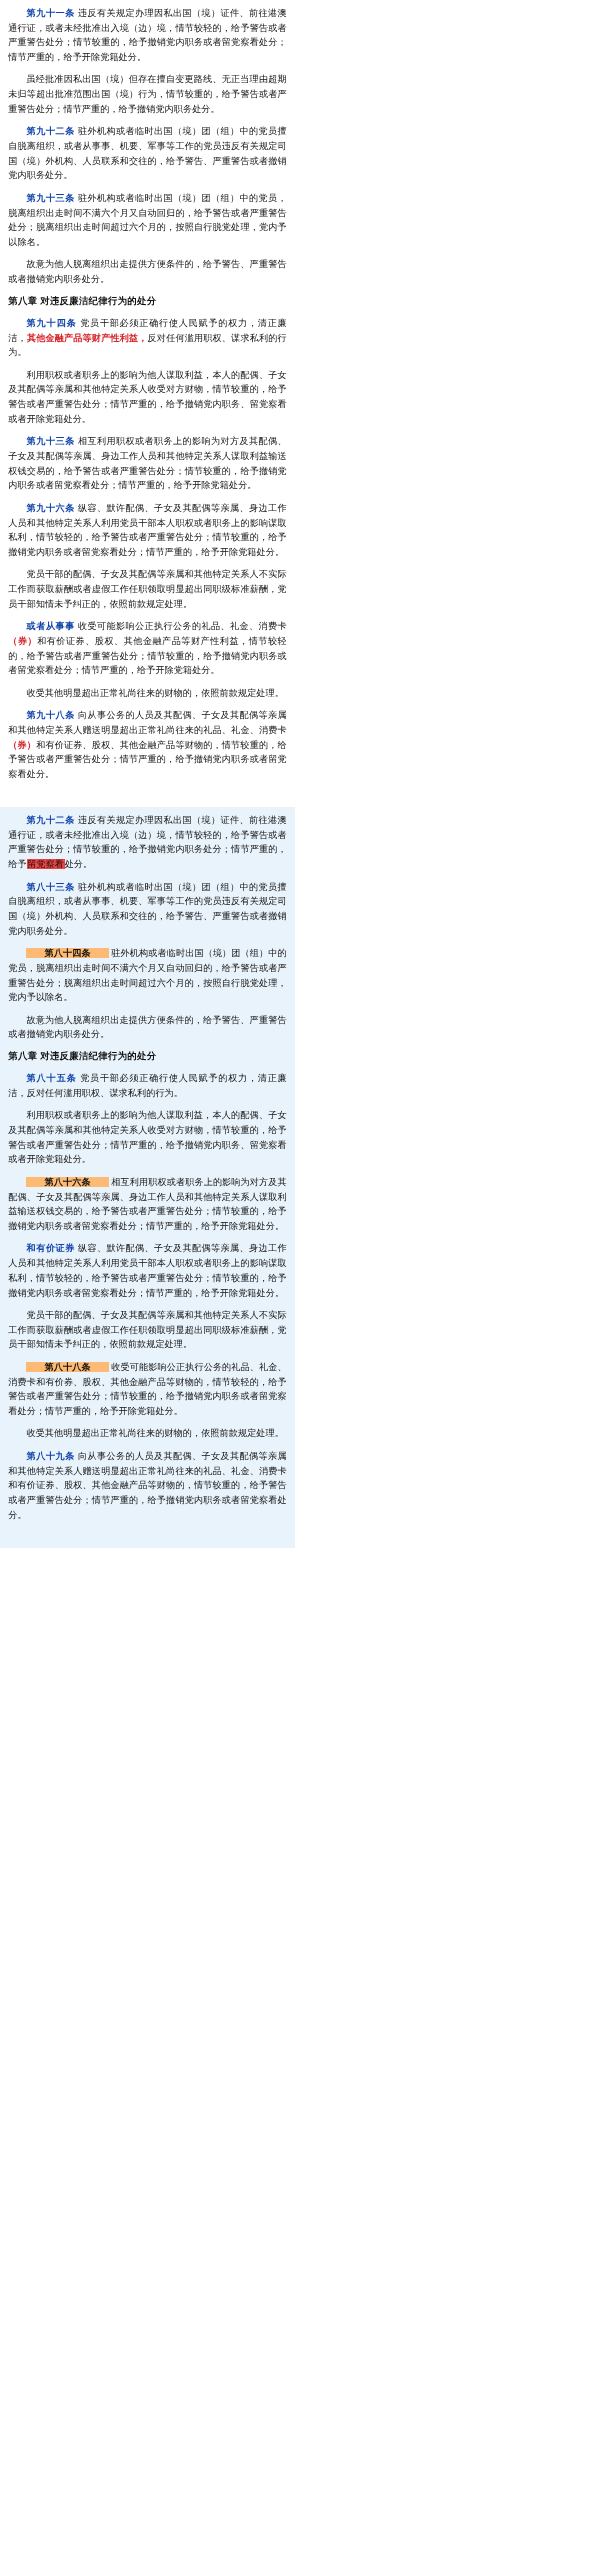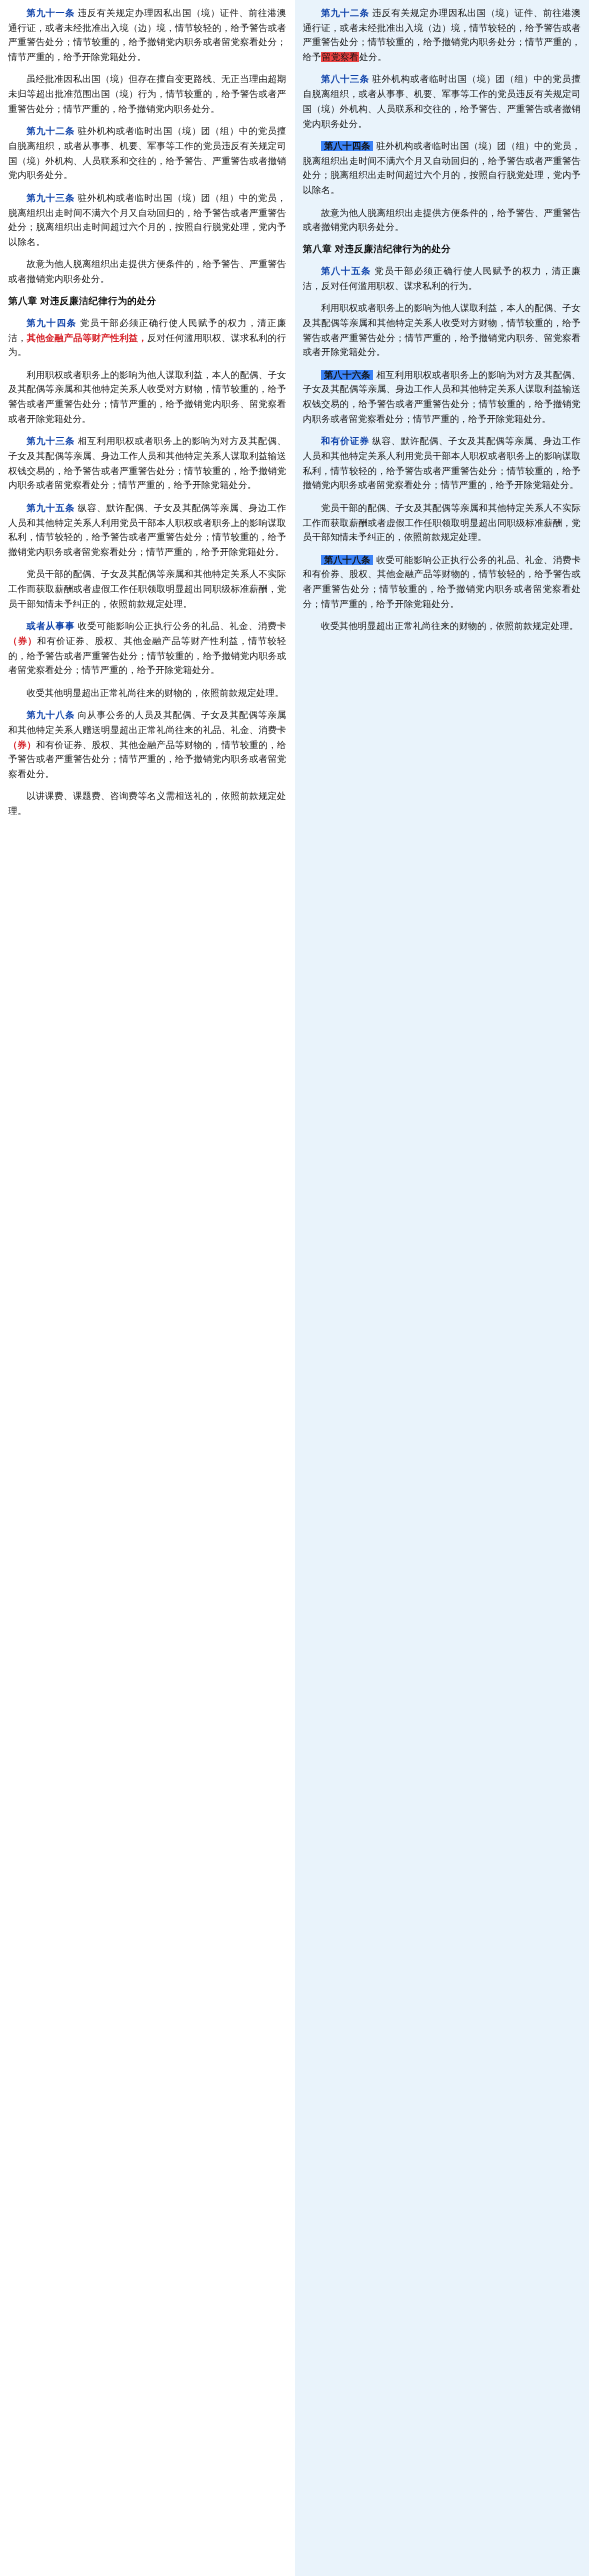--- a/index.html
+++ b/index.html
@@ -2,26 +2,26 @@
 <html style="font-size:9.4px"><head>
 <meta charset="utf-8">
 <style>
   * { box-sizing: border-box; }
   html, body {
     margin: 0; padding: 0;
     background: #ffffff;
     font-family: "Liberation Sans", "DejaVu Sans", sans-serif;
   }
   .page {
-    width: 589px;
+    width: 492px;
     min-height: 2576px;
     position: relative;
     background: #fff;
     display: flex;
-    flex-direction: row;
+    flex-direction: column;
     align-items: stretch;
   }
   .col {
     width: 295px;
     padding: 5.9px 8.3px 17.7px 8.3px;
   }
   .col-left  { background: #ffffff; }
   .col-right { background: #e9f3fb; }
 
   .para {
@@ -37,22 +37,22 @@
 
   .art {
     font-weight: bold;
     color: #1144aa;
     letter-spacing: 0.3px;
   }
   .col-right .art { color: #1144aa; }
   .art-hl {
     font-weight: bold;
     color: #111;
-    background: #3b82f6;
-    padding: 0 3px;
+    background: #fdba74;
+    padding: 0 18px;
   }
   .hl {
     background: #ef4444;
     padding: 0 0.6px;
   }
   .red {
     color: #d7232a;
     font-weight: bold;
   }
 
@@ -105,21 +105,21 @@
     <p class="para">
       <span>利用职权或者职务上的影响为他人谋取利益，本人的配偶、子女及其配偶等亲属和其他特定关系人收受对方财物，情节较重的，给予警告或者严重警告处分；情节严重的，给予撤销党内职务、留党察看或者开除党籍处分。</span>
     </p>
 
     <p class="para">
       <span class="art">第九十三条</span>
       <span>相互利用职权或者职务上的影响为对方及其配偶、子女及其配偶等亲属、身边工作人员和其他特定关系人谋取利益输送权钱交易的，给予警告或者严重警告处分；情节较重的，给予撤销党内职务或者留党察看处分；情节严重的，给予开除党籍处分。</span>
     </p>
 
     <p class="para">
-      <span class="art">第九十五条</span>
+      <span class="art">第九十六条</span>
       <span>纵容、默许配偶、子女及其配偶等亲属、身边工作人员和其他特定关系人利用党员干部本人职权或者职务上的影响谋取私利，情节较轻的，给予警告或者严重警告处分；情节较重的，给予撤销党内职务或者留党察看处分；情节严重的，给予开除党籍处分。</span>
     </p>
 
     <p class="para">
       <span>党员干部的配偶、子女及其配偶等亲属和其他特定关系人不实际工作而获取薪酬或者虚假工作任职领取明显超出同职级标准薪酬，党员干部知情未予纠正的，依照前款规定处理。</span>
     </p>
 
     <p class="para">
       <span class="art">或者从事事</span>
       <span>收受可能影响公正执行公务的礼品、礼金、消费卡<span class="red">（券）</span>和有价证券、股权、其他金融产品等财产性利益，情节较轻的，给予警告或者严重警告处分；情节较重的，给予撤销党内职务或者留党察看处分；情节严重的，给予开除党籍处分。</span>
@@ -127,23 +127,20 @@
 
     <p class="para">
       <span>收受其他明显超出正常礼尚往来的财物的，依照前款规定处理。</span>
     </p>
 
     <p class="para">
       <span class="art">第九十八条</span>
       <span>向从事公务的人员及其配偶、子女及其配偶等亲属和其他特定关系人赠送明显超出正常礼尚往来的礼品、礼金、消费卡<span class="red">（券）</span>和有价证券、股权、其他金融产品等财物的，情节较重的，给予警告或者严重警告处分；情节严重的，给予撤销党内职务或者留党察看处分。</span>
     </p>
 
-    <p class="para">
-      <span>以讲课费、课题费、咨询费等名义需相送礼的，依照前款规定处理。</span>
-    </p>
 
   </div>
 
   <div class="col col-right">
 
     <p class="para">
       <span class="art">第九十二条</span>
       <span>违反有关规定办理因私出国（境）证件、前往港澳通行证，或者未经批准出入境（边）境，情节较轻的，给予警告或者严重警告处分；情节较重的，给予撤销党内职务处分；情节严重的，给予<span class="hl">留党察看</span>处分。</span>
     </p>
 
@@ -188,17 +185,21 @@
 
     <p class="para">
       <span class="art-hl">第八十八条</span>
       <span>收受可能影响公正执行公务的礼品、礼金、消费卡和有价券、股权、其他金融产品等财物的，情节较轻的，给予警告或者严重警告处分；情节较重的，给予撤销党内职务或者留党察看处分；情节严重的，给予开除党籍处分。</span>
     </p>
 
     <p class="para">
       <span>收受其他明显超出正常礼尚往来的财物的，依照前款规定处理。</span>
     </p>
 
+    <p class="para">
+      <span class="art">第八十九条</span>
+      <span>向从事公务的人员及其配偶、子女及其配偶等亲属和其他特定关系人赠送明显超出正常礼尚往来的礼品、礼金、消费卡和有价证券、股权、其他金融产品等财物的，情节较重的，给予警告或者严重警告处分；情节严重的，给予撤销党内职务或者留党察看处分。</span>
+    </p>
 
   </div>
 
 </div>
 
 
 </body></html>

